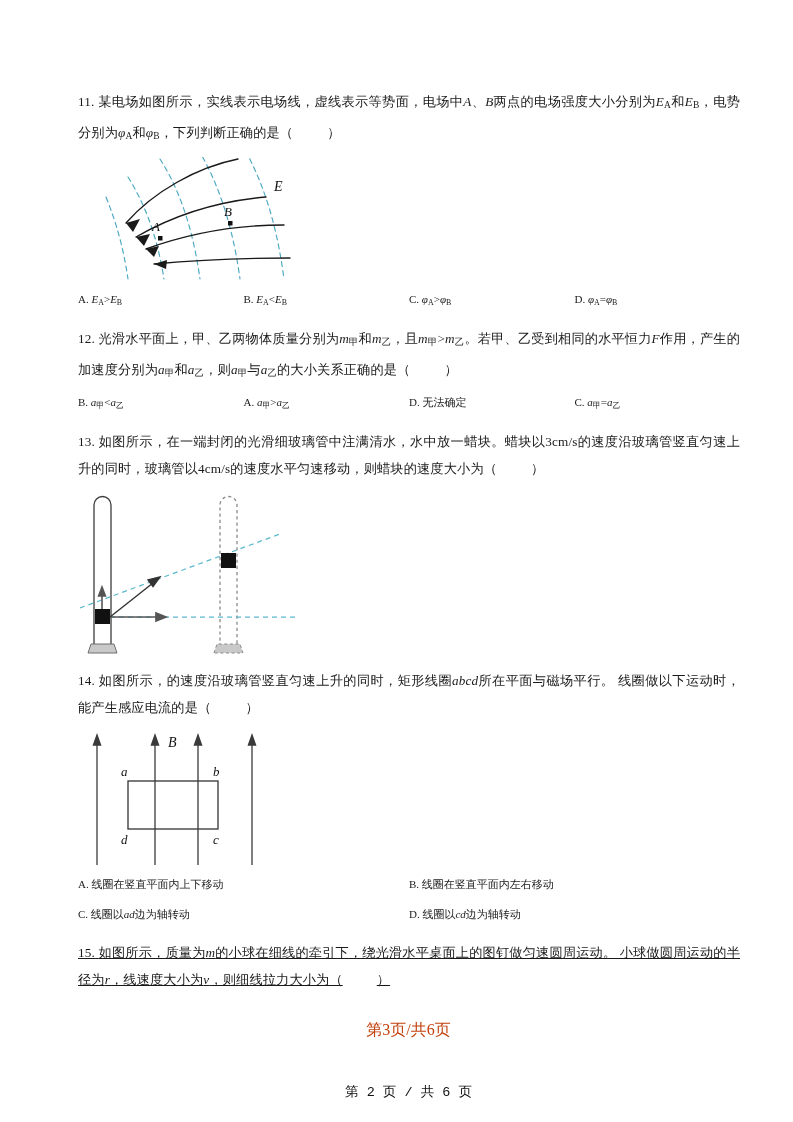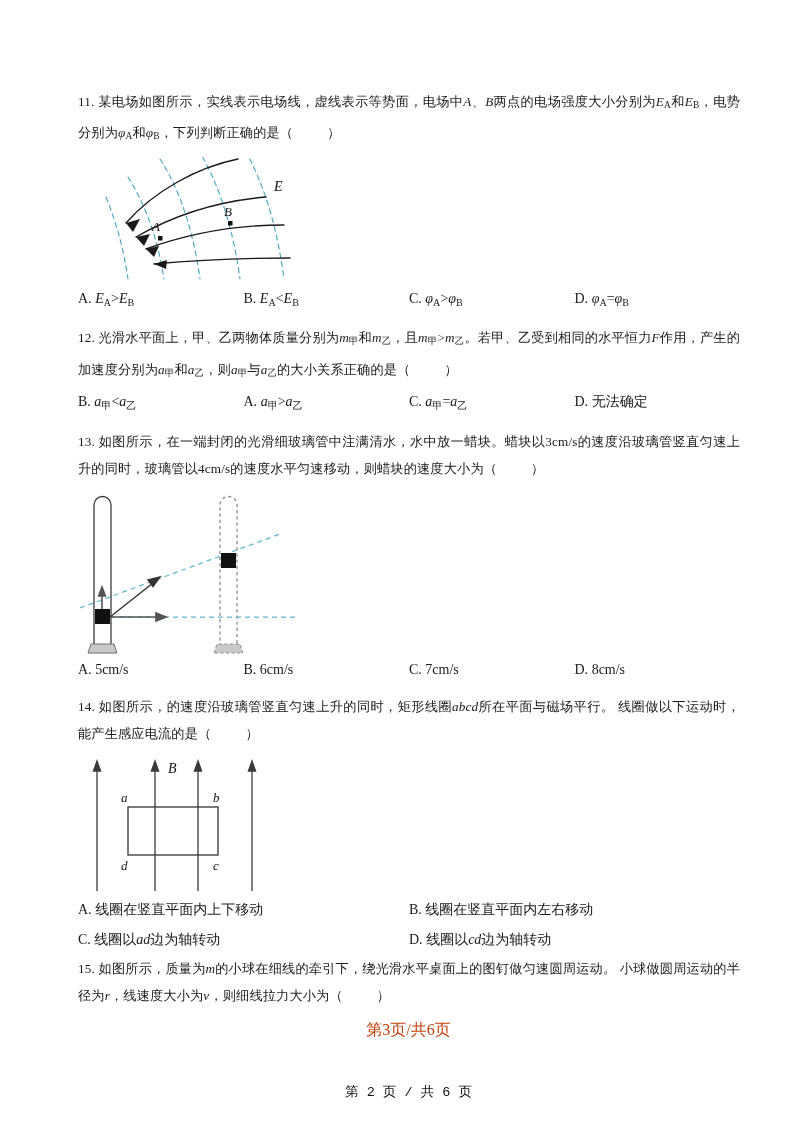--- a/index.html
+++ b/index.html
@@ -29,21 +29,21 @@
   }
   .q-block { margin-bottom: 0px; }
   .q-text {
     font-size: 13.2px;
     line-height: 27px;
     text-align: justify;
     letter-spacing: 0.15px;
   }
   .q-text .num { letter-spacing: 0.2px; }
   .opts {
-    font-size: 14px;
+    font-size: 11px;
     line-height: 26px;
     display: flex;
     width: 100%;
     margin-top: 2px;
   }
   .opts .opt { flex: 0 0 25%; }
   .opts.two-col { flex-wrap: wrap; }
   .opts.two-col .opt { flex: 0 0 50%; line-height: 30px; }
   i.v, em.v {
     font-family: "Liberation Serif", "DejaVu Serif", serif;
@@ -130,22 +130,22 @@
     </div>
 
     <div class="q-block" style="margin-top:9px;">
       <div class="q-text">
         <span class="num">12.</span>
         <span>光滑水平面上，甲、乙两物体质量分别为</span><span class="nowrap"><em class="v">m</em><sub>甲</sub></span><span>和</span><span class="nowrap"><em class="v">m</em><sub>乙</sub></span><span>，且</span><span class="nowrap"><em class="v">m</em><sub>甲</sub><span>&gt;</span><em class="v">m</em><sub>乙</sub></span><span>。若甲、乙受到相同的水平恒力</span><em class="v">F</em><span>作用，产生的加速度分别为</span><span class="nowrap"><em class="v">a</em><sub>甲</sub></span><span>和</span><span class="nowrap"><em class="v">a</em><sub>乙</sub></span><span>，则</span><span class="nowrap"><em class="v">a</em><sub>甲</sub></span><span>与</span><span class="nowrap"><em class="v">a</em><sub>乙</sub></span><span>的大小关系正确的是（</span><span style="display:inline-block;width:34px"></span><span>）</span>
       </div>
       <div class="opts">
         <div class="opt"><span>B.</span>&nbsp;<em class="v">a</em><sub>甲</sub><span>&lt;</span><em class="v">a</em><sub>乙</sub></div>
         <div class="opt"><span>A.</span>&nbsp;<em class="v">a</em><sub>甲</sub><span>&gt;</span><em class="v">a</em><sub>乙</sub></div>
+        <div class="opt"><span>D.</span>&nbsp;<span>无法确定</span></div>
         <div class="opt"><span>C.</span>&nbsp;<em class="v">a</em><sub>甲</sub><span>=</span><em class="v">a</em><sub>乙</sub></div>
-        <div class="opt"><span>D.</span>&nbsp;<span>无法确定</span></div>
       </div>
     </div>
 
     <div class="q-block" style="margin-top:9px;">
       <div class="q-text">
         <span class="num">13.</span>
         <span>如图所示，在一端封闭的光滑细玻璃管中注满清水，水中放一蜡块。蜡块以</span><span>3cm/s</span><span>的速度沿玻璃管竖直匀速上升的同时，玻璃管以</span><span>4cm/s</span><span>的速度水平匀速移动，则蜡块的速度大小为（</span><span style="display:inline-block;width:34px"></span><span>）</span>
       </div>
 
       <div class="fig" style="margin-top:5px;margin-left:2px;">
@@ -184,26 +184,20 @@
             <path d="M 86,130 L 76,126 L 76,134 Z"></path>
           </g>
 
           <g stroke="#333333" stroke-width="1.4" fill="#333333">
             <line x1="30" y1="130" x2="73" y2="96"></line>
             <path d="M 80,90 L 68,93 L 73,99.5 Z"></path>
           </g>
         </svg>
       </div>
 
-      <div class="opts" style="margin-top:0px;">
-        <div class="opt"><span>A.</span>&nbsp;<span>5cm/s</span></div>
-        <div class="opt"><span>B.</span>&nbsp;<span>6cm/s</span></div>
-        <div class="opt"><span>C.</span>&nbsp;<span>7cm/s</span></div>
-        <div class="opt"><span>D.</span>&nbsp;<span>8cm/s</span></div>
-      </div>
     </div>
 
     <div class="q-block" style="margin-top:10px;">
       <div class="q-text">
         <span class="num">14.</span>
         <span>如图所示，的速度沿玻璃管竖直匀速上升的同时，矩形线圈</span><em class="v">abcd</em><span>所在平面与磁场平行。 线圈做以下运动时，能产生感应电流的是（</span><span style="display:inline-block;width:34px"></span><span>）</span>
       </div>
 
       <div class="fig" style="margin-top:8px;margin-left:2px;">
         <svg width="300" height="140" viewBox="0 0 300 140">
@@ -231,21 +225,21 @@
       </div>
 
       <div class="opts two-col" style="margin-top:0px;align-items:flex-end;">
         <div class="opt"><span>A.</span>&nbsp;<span>线圈在竖直平面内上下移动</span></div>
         <div class="opt"><span>B.</span>&nbsp;<span>线圈在竖直平面内左右移动</span></div>
         <div class="opt"><span>C.</span>&nbsp;<span>线圈以</span><em class="v">ad</em><span>边为轴转动</span></div>
         <div class="opt"><span>D.</span>&nbsp;<span>线圈以</span><em class="v">cd</em><span>边为轴转动</span></div>
       </div>
     </div>
 
-    <div class="q-block" style="">
+    <div class="q-block" style="margin-top:10px;text-decoration:underline;">
       <div class="q-text">
         <span class="num">15.</span>
         <span>如图所示，质量为</span><em class="v">m</em><span>的小球在细线的牵引下，绕光滑水平桌面上的图钉做匀速圆周运动。 小球做圆周运动的半径为</span><em class="v">r</em><span>，线速度大小为</span><em class="v">v</em><span>，则细线拉力大小为（</span><span style="display:inline-block;width:34px"></span><span>）</span>
       </div>
     </div>
 
   </div>
 
   <div class="footer-inline">第3页/共6页</div>
   <div class="footer-page">第 2 页 / 共 6 页</div>

